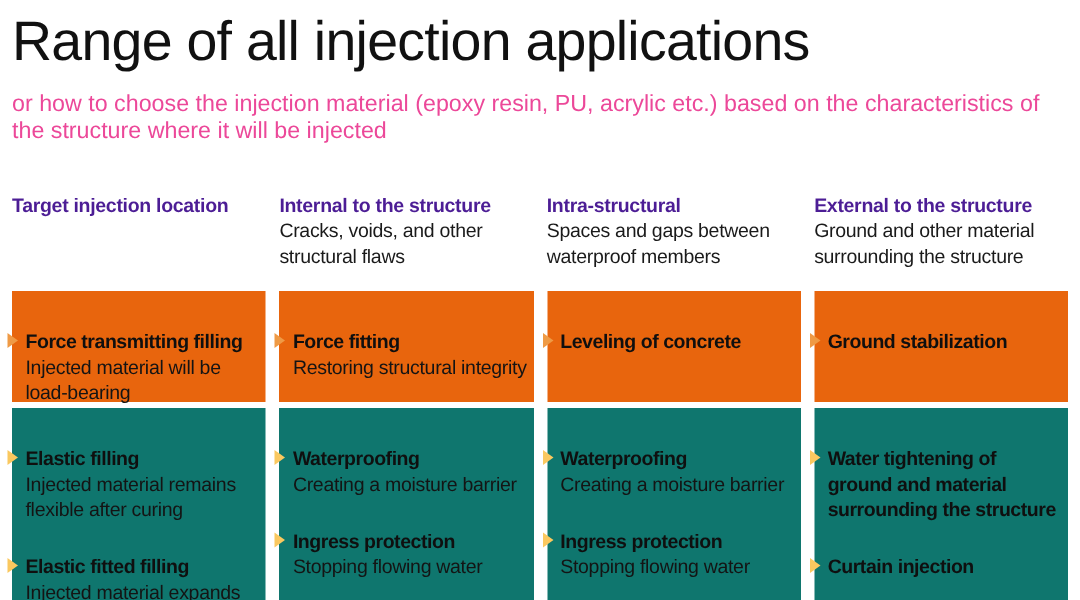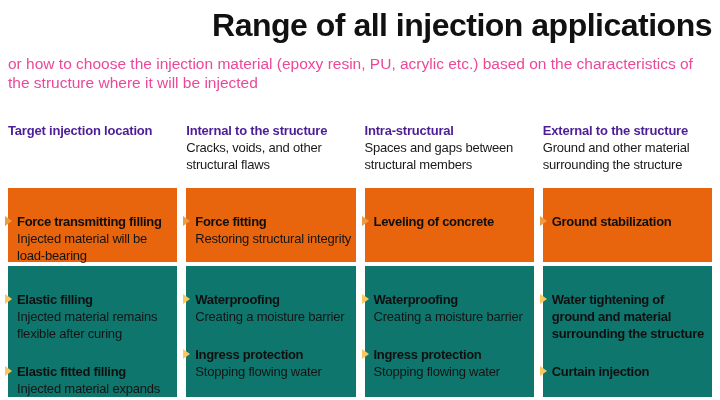--- a/index.html
+++ b/index.html
@@ -12,26 +12,25 @@
     font-family: "Liberation Sans", sans-serif;
     color: #1A1A1A;
   }
   .slide {
     width: 704px;
     height: 384px;
     padding: 8px;
   }
   h1.title {
     margin: 0 0 12px 0;
-    font-size: 32px;
+    font-size: 37px;
     line-height: 1.1;
-    font-weight: bold;
+    font-weight: normal;
     letter-spacing: -0.5px;
     color: #111111;
-    text-align: right;
   }
   .subtitle {
     margin: 0 0 30px 0;
     font-size: 15.5px;
     line-height: 1.2;
     color: #ec4899;
     max-width: 706px;
   }
   .grid {
     display: grid;
@@ -92,21 +91,21 @@
     <div class="hcell">
       <div class="htitle">Target injection location</div>
       <div class="hdesc"></div>
     </div>
     <div class="hcell">
       <div class="htitle">Internal to the structure</div>
       <div class="hdesc">Cracks, voids, and other structural flaws</div>
     </div>
     <div class="hcell">
       <div class="htitle">Intra-structural</div>
-      <div class="hdesc">Spaces and gaps between structural members</div>
+      <div class="hdesc">Spaces and gaps between waterproof members</div>
     </div>
     <div class="hcell">
       <div class="htitle">External to the structure</div>
       <div class="hdesc">Ground and other material surrounding the structure</div>
     </div>
   </div>
 
   <div class="grid row1">
     <div class="cell">
       <div class="item">

